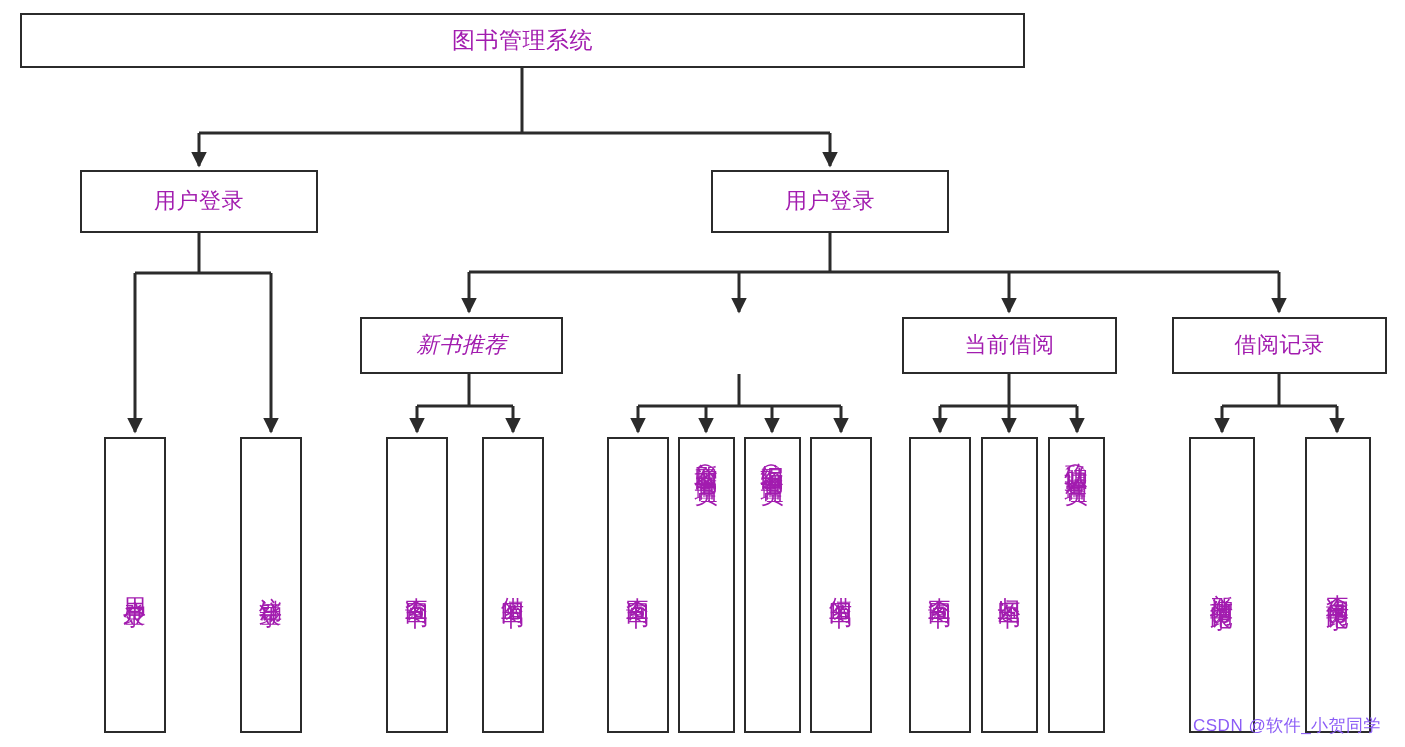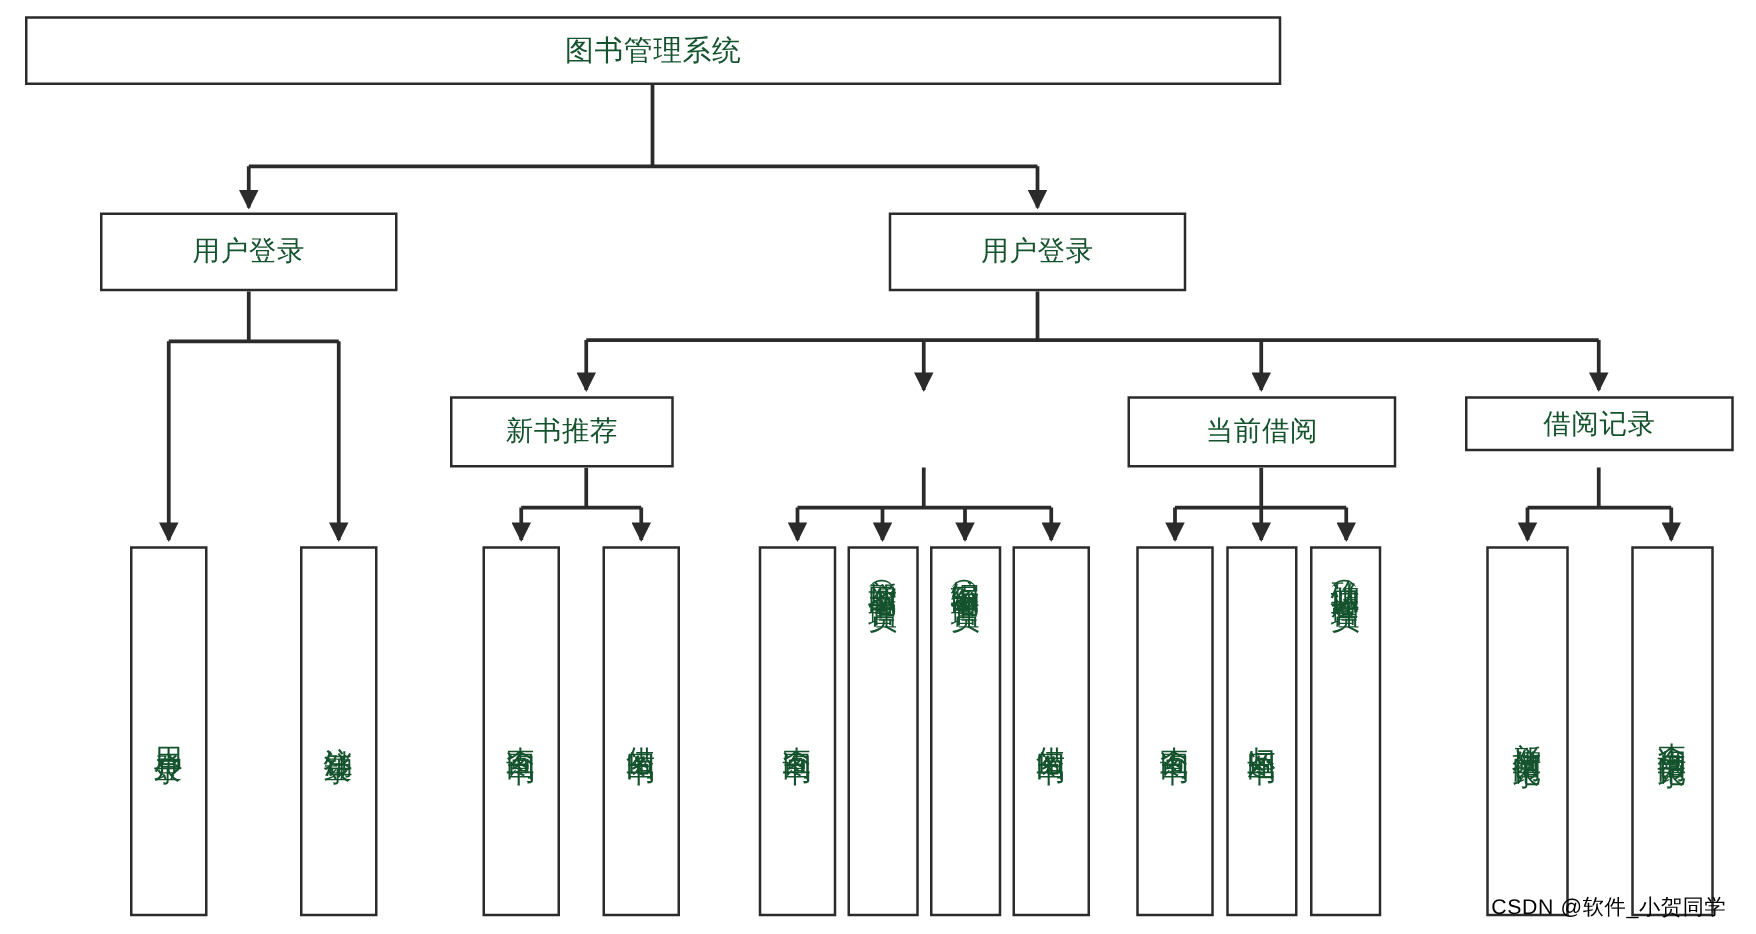--- a/index.html
+++ b/index.html
@@ -23,21 +23,21 @@
     pointer-events:none;
   }
   .node{
     position:absolute;
     box-sizing:border-box;
     background:#ffffff;
     border:2.5px solid #2b2b2b;
     display:flex;
     align-items:center;
     justify-content:center;
-    color:#14532d;
+    color:#a21caf;
   }
   .node .lbl{
     display:block;
     text-align:center;
     line-height:1.12;
     white-space:nowrap;
   }
   
   .node.horiz .lbl{
     font-size:22px;
@@ -58,21 +58,21 @@
     letter-spacing:3px;
     white-space:nowrap;
   }
   .node.vert.mid{
     align-items:center;
     padding-top:0;
   }
   .watermark{
     position:absolute;
     font-size:17px;
-    color:#000000;
+    color:#8b5cf6;
     white-space:nowrap;
     letter-spacing:0.5px;
     user-select:none;
   }
 </style>
 </head>
 <body>
 
 <div id="canvas">
 
@@ -130,27 +130,27 @@
     <span class="lbl">图书管理系统</span>
   </div>
 
   <div class="node horiz" style="left:80px;top:170px;width:238px;height:63px;">
     <span class="lbl">用户登录</span>
   </div>
   <div class="node horiz" style="left:711px;top:170px;width:238px;height:63px;">
     <span class="lbl">用户登录</span>
   </div>
 
-  <div class="node horiz" style="left:360px;top:317px;width:179px;height:57px;">
+  <div class="node horiz" style="left:360px;top:317px;width:203px;height:57px;font-style:italic;">
     <span class="lbl">新书推荐</span>
   </div>
   <div class="node horiz" style="left:902px;top:317px;width:215px;height:57px;">
     <span class="lbl">当前借阅</span>
   </div>
-  <div class="node horiz" style="left:1172px;top:317px;width:215px;height:44px;">
+  <div class="node horiz" style="left:1172px;top:317px;width:215px;height:57px;">
     <span class="lbl">借阅记录</span>
   </div>
 
   <div class="node vert mid" style="left:104px;top:437px;width:62px;height:296px;">
     <span class="lbl">用户登录</span>
   </div>
   <div class="node vert mid" style="left:240px;top:437px;width:62px;height:296px;">
     <span class="lbl">注销登录</span>
   </div>
 

